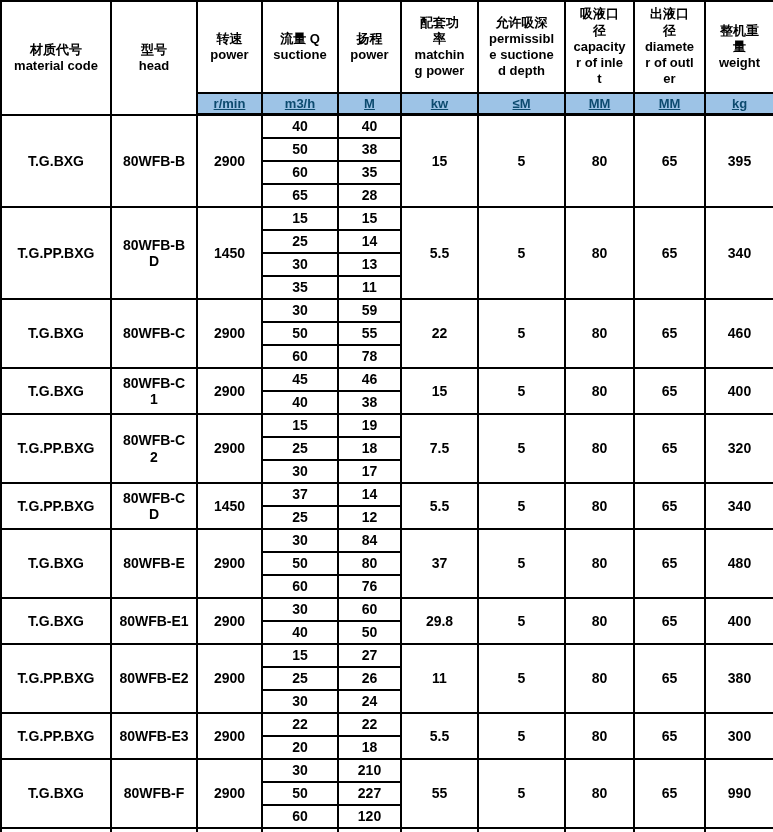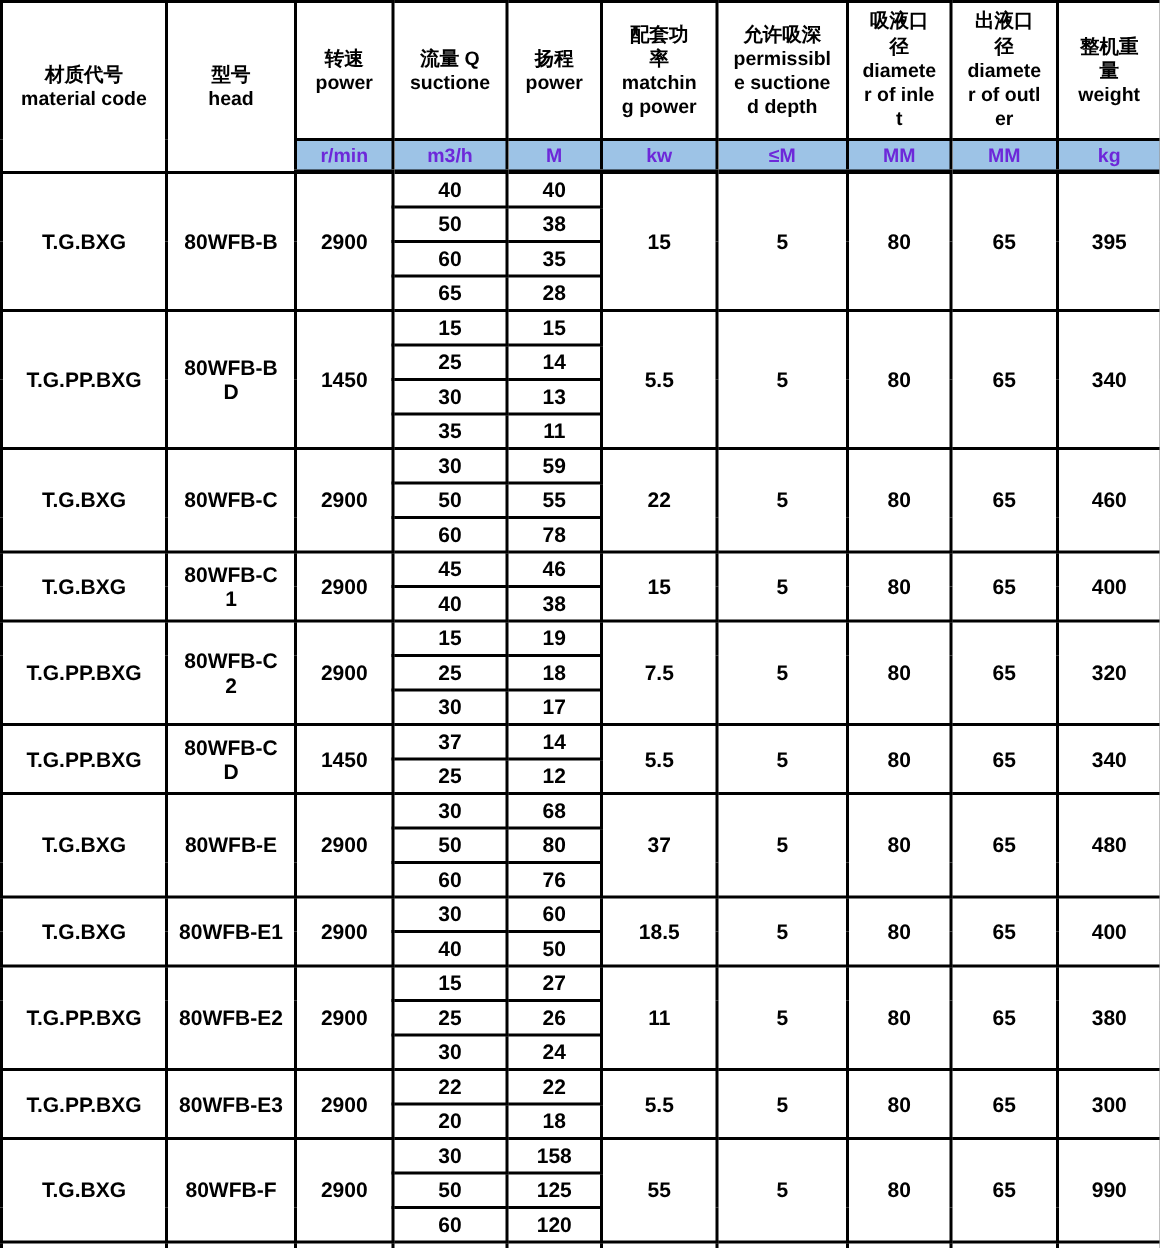--- a/index.html
+++ b/index.html
@@ -37,23 +37,24 @@
     background: #ffffff;
   }
   th.span2 {
     border-bottom-width: 3px;
   }
   
   tr.units th {
     height: 19px;
     font-size: 13px;
     background: #9DC3E6;
-    color: #6d28d9;
+    color: #0c4a6e;
     border-bottom-width: 3px;
     line-height: 1;
+    text-decoration: underline;
   }
   
   tbody td {
     height: 21px;
     font-size: 14px;
     line-height: 1.15;
   }
 </style>
 </head>
 <body>
@@ -86,21 +87,21 @@
       <th>配套功
 率
 matchin
 g power</th>
       <th>允许吸深
 permissibl
 e suctione
 d depth</th>
       <th>吸液口
 径
-diamete
+capacity
 r of inle
 t</th>
       <th>出液口
 径
 diamete
 r of outl
 er</th>
       <th>整机重
 量
 weight</th>
@@ -239,42 +240,42 @@
       </tr>
       <tr>
         <td>25</td>
         <td>12</td>
       </tr>
       <tr>
         <td rowspan="3">T.G.BXG</td>
         <td rowspan="3">80WFB-E</td>
         <td rowspan="3">2900</td>
         <td>30</td>
-        <td>68</td>
+        <td>84</td>
         <td rowspan="3">37</td>
         <td rowspan="3">5</td>
         <td rowspan="3">80</td>
         <td rowspan="3">65</td>
         <td rowspan="3">480</td>
       </tr>
       <tr>
         <td>50</td>
         <td>80</td>
       </tr>
       <tr>
         <td>60</td>
         <td>76</td>
       </tr>
       <tr>
         <td rowspan="2">T.G.BXG</td>
         <td rowspan="2">80WFB-E1</td>
         <td rowspan="2">2900</td>
         <td>30</td>
         <td>60</td>
-        <td rowspan="2">18.5</td>
+        <td rowspan="2">29.8</td>
         <td rowspan="2">5</td>
         <td rowspan="2">80</td>
         <td rowspan="2">65</td>
         <td rowspan="2">400</td>
       </tr>
       <tr>
         <td>40</td>
         <td>50</td>
       </tr>
       <tr>
@@ -311,30 +312,30 @@
       </tr>
       <tr>
         <td>20</td>
         <td>18</td>
       </tr>
       <tr>
         <td rowspan="3">T.G.BXG</td>
         <td rowspan="3">80WFB-F</td>
         <td rowspan="3">2900</td>
         <td>30</td>
-        <td>158</td>
+        <td>210</td>
         <td rowspan="3">55</td>
         <td rowspan="3">5</td>
         <td rowspan="3">80</td>
         <td rowspan="3">65</td>
         <td rowspan="3">990</td>
       </tr>
       <tr>
         <td>50</td>
-        <td>125</td>
+        <td>227</td>
       </tr>
       <tr>
         <td>60</td>
         <td>120</td>
       </tr>
       <tr>
         <td rowspan="3">T.G.BXG</td>
         <td rowspan="3">80WFB-F1</td>
         <td rowspan="3">2900</td>
         <td>26</td>

